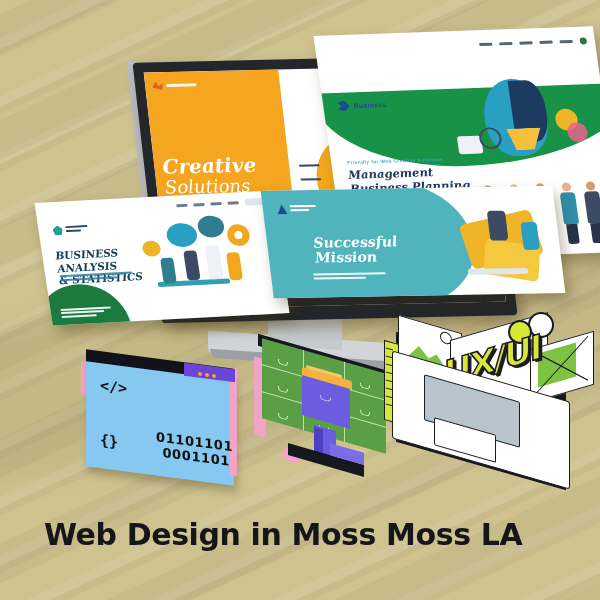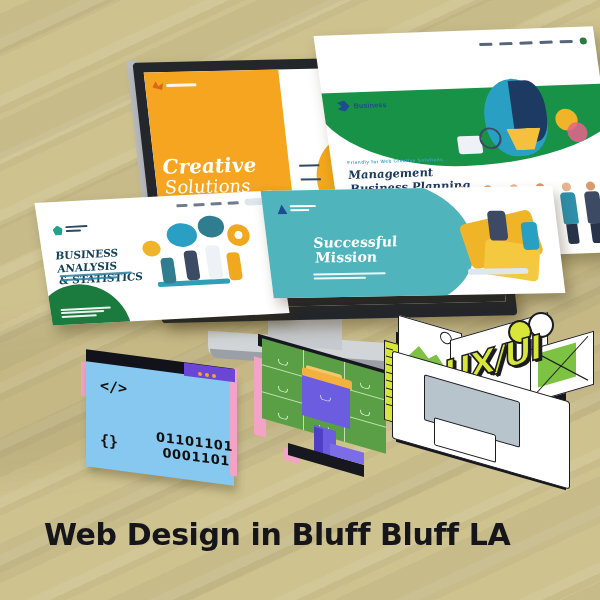--- a/index.html
+++ b/index.html
@@ -521,15 +521,15 @@
       <line x1="56" y1="2" x2="2" y2="46" stroke="#1b1b22" stroke-width="1.2"></line>
     </svg>
     <div class="pn-gear" style="left:146px;top:-6px;width:22px;height:22px;"></div>
     <div class="pn-gear2" style="left:126px;top:2px;"></div>
     <div class="ux-txt">UX/UI</div>
     <div class="lp-base"></div>
     <div class="lp-pad"></div>
     <div class="lp-track"></div>
   </div>
 
-  <div id="page-title">Web Design in Bluff Bluff LA</div>
+  <div id="page-title">Web Design in Moss Moss LA</div>
 
 </div>
 
 </body></html>

